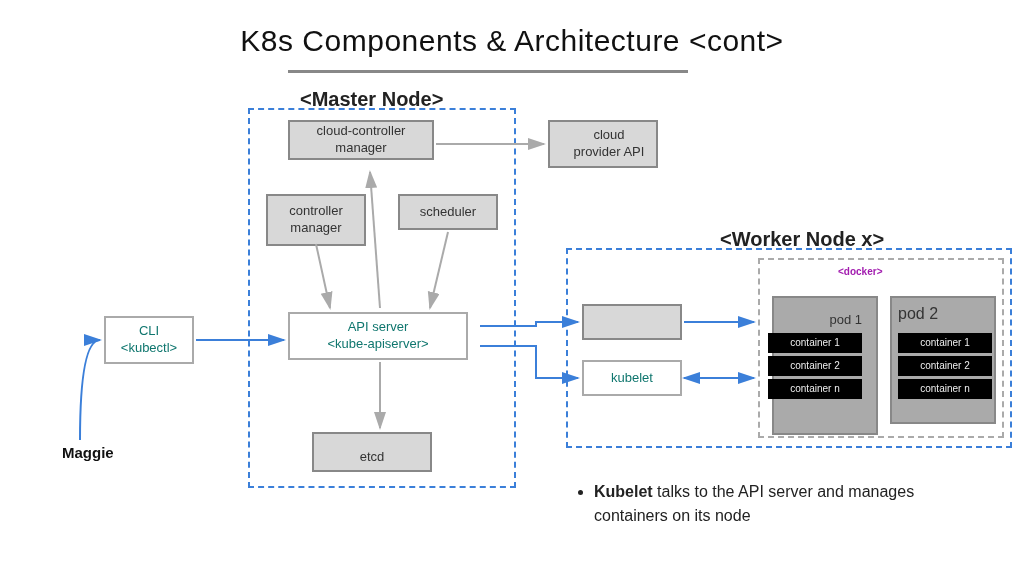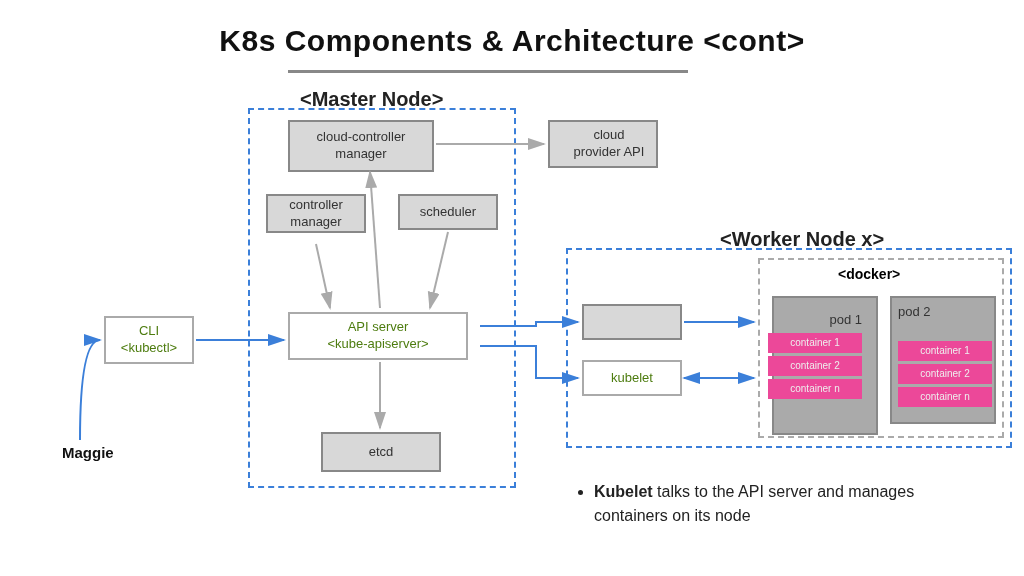--- a/index.html
+++ b/index.html
@@ -1,98 +1,98 @@
 <!DOCTYPE html>
 <html><head>
 <meta charset="utf-8">
 <style>
   * { box-sizing: border-box; margin: 0; padding: 0; }
   body { font-family: Arial, Helvetica, sans-serif; width: 1024px; height: 576px; background: #fff; position: relative; overflow: hidden; }
-  .title { position: absolute; top: 24px; left: 0; width: 100%; text-align: center; font-size: 30px; font-weight: 700; letter-spacing: 0.5px; color: #111; }
+  .title { position: absolute; top: 24px; left: 0; width: 100%; text-align: center; font-size: 30px; font-weight: 400; letter-spacing: 0.5px; color: #111; }
   .hr { position: absolute; top: 70px; left: 288px; width: 400px; height: 3px; background: #888; }
   .section-label { position: absolute; font-weight: 700; font-size: 20px; color: #222; }
   .dashed-box { position: absolute; border: 2px dashed #3b7fd9; }
   .dashed-box.gray { border-color: #aaa; }
   .box { position: absolute; display: flex; align-items: center; justify-content: center; text-align: center; font-size: 13px; line-height: 1.3; padding: 4px 8px; }
   .box.gray-fill { background: #d8d8d8; border: 2px solid #888; color: #333; }
-  .box.white-fill { background: #fff; border: 2px solid #aaa; color: #4d7c0f; align-items: center; }
+  .box.white-fill { background: #fff; border: 2px solid #aaa; color: #0f766e; align-items: center; }
   .box.darkgray { background: #aaa; border: 2px solid #888; color: #333; font-size: 12px; }
-  .cont { position: absolute; background: #ec4899; color: #eee; font-size: 10px; padding: 2px 6px; display: flex; align-items: center; justify-content: center; }
+  .cont { position: absolute; background: #000000; color: #eee; font-size: 10px; padding: 2px 6px; display: flex; align-items: center; justify-content: center; }
   .user-label { position: absolute; font-weight: 700; font-size: 15px; color: #111; }
   .desc { position: absolute; left: 570px; top: 470px; width: 420px; font-size: 16px; color: #222; line-height: 1.5; }
   .desc ul { margin-top: 10px; padding-left: 24px; }
   .desc li { margin-bottom: 6px; }
   svg.arrows { position: absolute; top: 0; left: 0; width: 1024px; height: 576px; pointer-events: none; }
 </style>
 </head>
 <body>
 
 <div class="title">K8s Components &amp; Architecture &lt;cont&gt;</div>
 <div class="hr"></div>
 
 <div class="section-label" style="left:300px; top:88px;">&lt;Master Node&gt;</div>
 <div class="dashed-box" style="left:248px; top:108px; width:268px; height:380px;"></div>
 
 <div class="section-label" style="left:720px; top:228px;">&lt;Worker Node x&gt;</div>
 <div class="dashed-box" style="left:566px; top:248px; width:446px; height:200px;"></div>
 
 <div class="dashed-box gray" style="left:758px; top:258px; width:246px; height:180px;"></div>
-<div class="section-label" style="left:838px; top:266px; color:#000000; font-weight:700; font-size:14px;">&lt;docker&gt;</div>
+<div class="section-label" style="left:838px; top:266px; color:#a21caf; font-weight:700; font-size:10px;">&lt;docker&gt;</div>
 
 <div class="box white-fill" style="left:104px; top:316px; width:90px; height:48px;">
   <span style="white-space:pre-line;">CLI
 &lt;kubectl&gt;</span>
 </div>
 
 <div class="user-label" style="left:62px; top:444px;text-align:right;">Maggie</div>
 
-<div class="box gray-fill" style="left:288px; top:120px; width:146px; height:52px;">
+<div class="box gray-fill" style="left:288px; top:120px; width:146px; height:40px;">
   <span style="white-space:pre-line;">cloud-controller
 manager</span>
 </div>
 
 <div class="box gray-fill" style="left:548px; top:120px; width:110px; height:48px;padding-left:20px;">
   <span style="white-space:pre-line;">cloud
 provider API</span>
 </div>
 
-<div class="box gray-fill" style="left:266px; top:194px; width:100px; height:39px;">
+<div class="box gray-fill" style="left:266px; top:194px; width:100px; height:52px;">
   <span style="white-space:pre-line;">controller
 manager</span>
 </div>
 
 <div class="box gray-fill" style="left:398px; top:194px; width:100px; height:36px;">
   <span>scheduler</span>
 </div>
 
 <div class="box white-fill" style="left:288px; top:312px; width:180px; height:48px;">
   <span style="white-space:pre-line;">API server
 &lt;kube-apiserver&gt;</span>
 </div>
 
-<div class="box gray-fill" style="left:321px; top:432px; width:120px; height:40px;">
+<div class="box gray-fill" style="left:312px; top:432px; width:120px; height:40px;align-items:flex-end;">
   <span>etcd</span>
 </div>
 
 <div class="box gray-fill" style="left:582px; top:304px; width:100px; height:36px;">
   <span></span>
 </div>
 <div class="box white-fill" style="left:582px; top:360px; width:100px; height:36px;">
   <span>kubelet</span>
 </div>
 
 <div class="box darkgray" style="left:772px; top:296px; width:106px; height:139px; align-items:flex-end; justify-content:flex-start; flex-direction:column; padding:14px;">
   <div style="font-size:13px; color:#333; margin-bottom:4px;">pod 1</div>
   <div class="cont" style="position:relative; width:94px; height:20px; margin-bottom:3px;">container 1</div>
   <div class="cont" style="position:relative; width:94px; height:20px; margin-bottom:3px;">container 2</div>
   <div class="cont" style="position:relative; width:94px; height:20px;">container n</div>
 </div>
 
 <div class="box darkgray" style="left:890px; top:296px; width:106px; height:128px; align-items:flex-start; justify-content:flex-start; flex-direction:column; padding:6px;">
-  <div style="font-size:13px; color:#333; margin-bottom:20px;">pod 2</div>
+  <div style="font-size:16px; color:#333; margin-bottom:8px;">pod 2</div>
   <div class="cont" style="position:relative; width:94px; height:20px; margin-bottom:3px;">container 1</div>
   <div class="cont" style="position:relative; width:94px; height:20px; margin-bottom:3px;">container 2</div>
   <div class="cont" style="position:relative; width:94px; height:20px;">container n</div>
 </div>
 
 <div class="desc">
   <ul>
     <li>
       <strong>Kubelet</strong><span> talks to the API server and manages containers on its node</span>
     </li>

